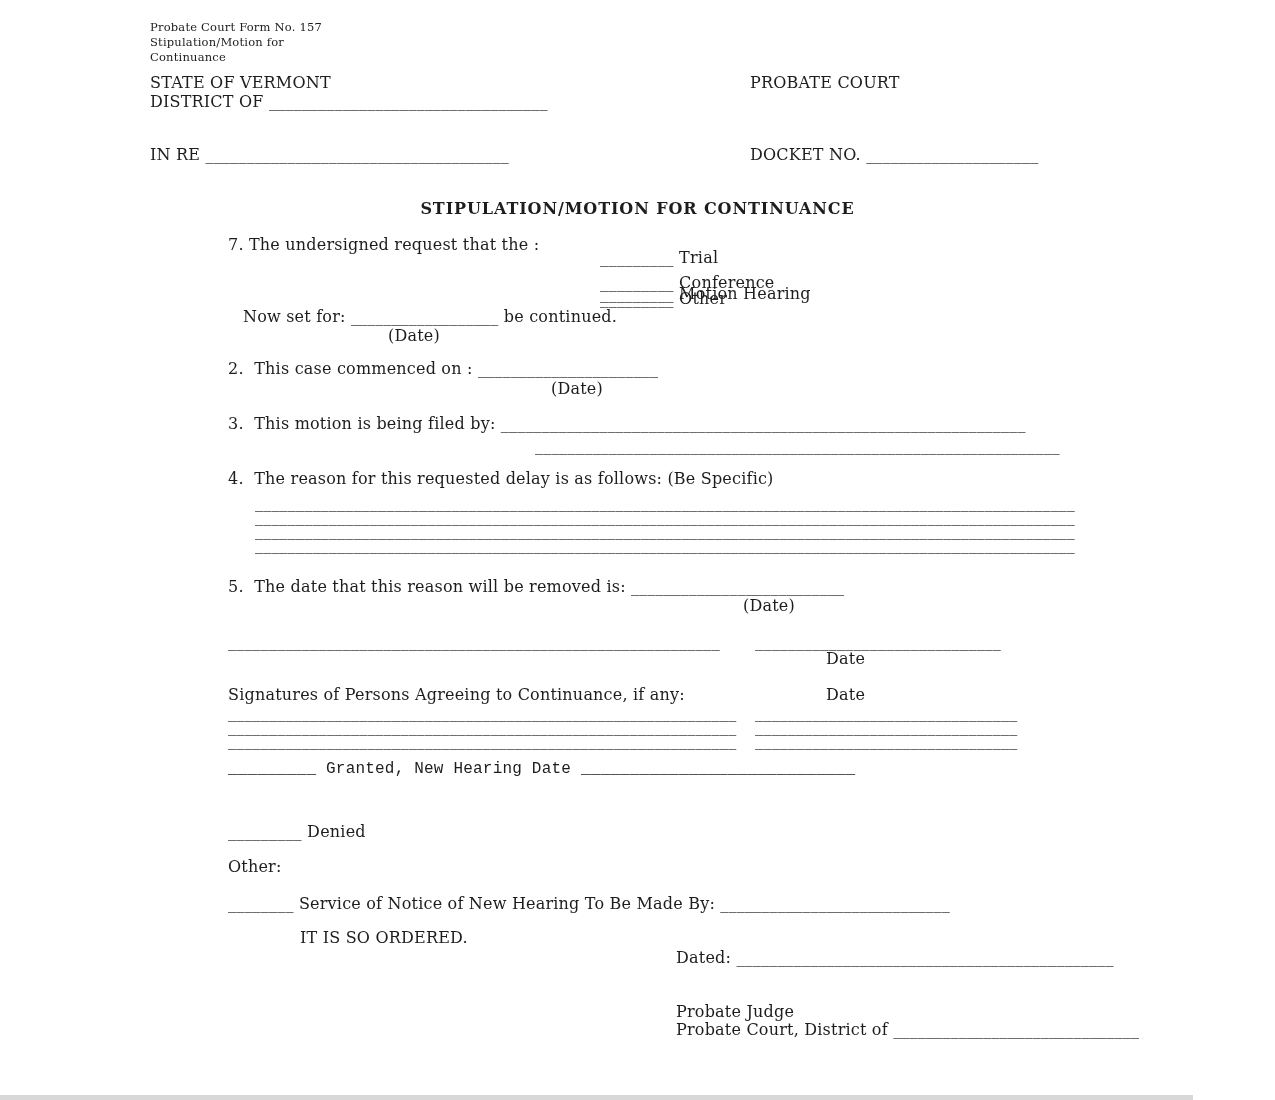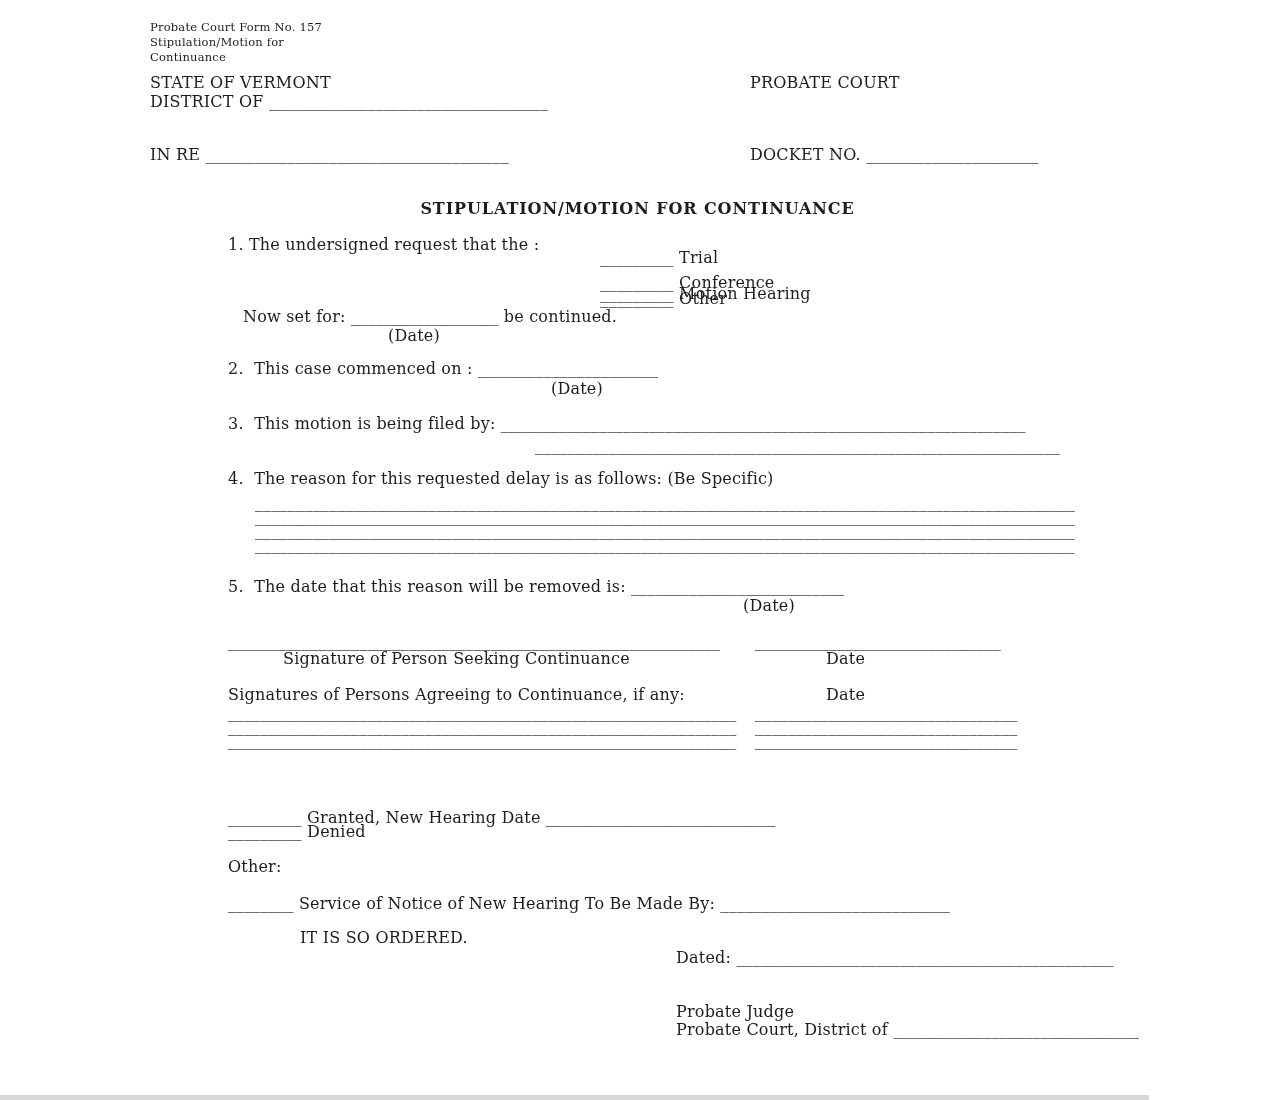--- a/index.html
+++ b/index.html
@@ -1,19 +1,19 @@
 <!DOCTYPE html>
 <html><head>
 <meta charset="utf-8">
 <style>
   html, body { margin:0; padding:0; background:#ffffff; }
   .page {
     position:relative; width:1149px; height:1100px; background:#ffffff;
     font-family:"DejaVu Serif","Liberation Serif",serif;
-    font-size:16px; color:#1d1d1d; letter-spacing:0.2px; overflow:hidden;
+    font-size:16px; color:#1d1d1d; letter-spacing:0.2px; overflow:hidden;padding-left:44px;
   }
   .abs { position:absolute; white-space:nowrap; }
   .small { font-size:11.5px; line-height:1.3; }
   .bold { font-weight:bold; }
   .title { letter-spacing:0.9px; }
   .center { left:0; width:1275px; text-align:center; }
   .blankline { line-height:14px; }
   .bottom-edge { position:absolute; left:0; bottom:0; width:100%; height:5px; background:#d8d8d8; }
 </style>
 </head>
@@ -39,21 +39,21 @@
     <span>IN RE</span>
     <span>_____________________________________</span>
   </div>
   <div class="abs" style="left:750px; top:145px;">
     <span>DOCKET NO.</span>
     <span>_____________________</span>
   </div>
 
   <div class="abs center bold title" style="top:199px;">STIPULATION/MOTION FOR CONTINUANCE</div>
 
-  <div class="abs" style="left:228px; top:235px;">1. The undersigned request that the :</div>
+  <div class="abs" style="left:228px; top:235px;">7. The undersigned request that the :</div>
   <div class="abs" style="left:600px; top:248px;">
     <span>_________</span>
     <span>Trial</span>
   </div>
   <div class="abs" style="left:600px; top:253px;margin-top:20px;">
     <span>_________</span>
     <span>Conference</span>
   </div>
   <div class="abs" style="left:600px; top:271px;margin-top:13px;">
     <span>_________</span>
@@ -89,35 +89,34 @@
   <div class="abs blankline" style="left:255px; top:538px;">____________________________________________________________________________________________________</div>
 
   <div class="abs" style="left:228px; top:577px;">
     <span>5.&nbsp; The date that this reason will be removed is:</span>
     <span>__________________________</span>
   </div>
   <div class="abs" style="left:743px; top:596px;">(Date)</div>
 
   <div class="abs" style="left:228px; top:632px;">____________________________________________________________</div>
   <div class="abs" style="left:755px; top:632px;">______________________________</div>
-  <div class="abs" style="left:283px; top:649px;">Signature of Person Seeking Continuance</div>
   <div class="abs" style="left:826px; top:649px;">Date</div>
 
   <div class="abs" style="left:228px; top:685px;">Signatures of Persons Agreeing to Continuance, if any:</div>
   <div class="abs" style="left:826px; top:685px;">Date</div>
 
   <div class="abs blankline" style="left:228px; top:706px;">______________________________________________________________</div>
   <div class="abs blankline" style="left:755px; top:706px;">________________________________</div>
   <div class="abs blankline" style="left:228px; top:720px;">______________________________________________________________</div>
   <div class="abs blankline" style="left:755px; top:720px;">________________________________</div>
   <div class="abs blankline" style="left:228px; top:734px;">______________________________________________________________</div>
   <div class="abs blankline" style="left:755px; top:734px;">________________________________</div>
 
 
-  <div class="abs" style="left:228px; top:808px;">
+  <div class="abs" style="left:228px; top:760px;font-family:Liberation Mono, monospace;">
     <span>_________</span>
     <span>Granted, New Hearing Date</span>
     <span>____________________________</span>
   </div>
   <div class="abs" style="left:228px; top:822px;">
     <span>_________</span>
     <span>Denied</span>
   </div>
 
   <div class="abs" style="left:228px; top:857px;">Other:</div>

